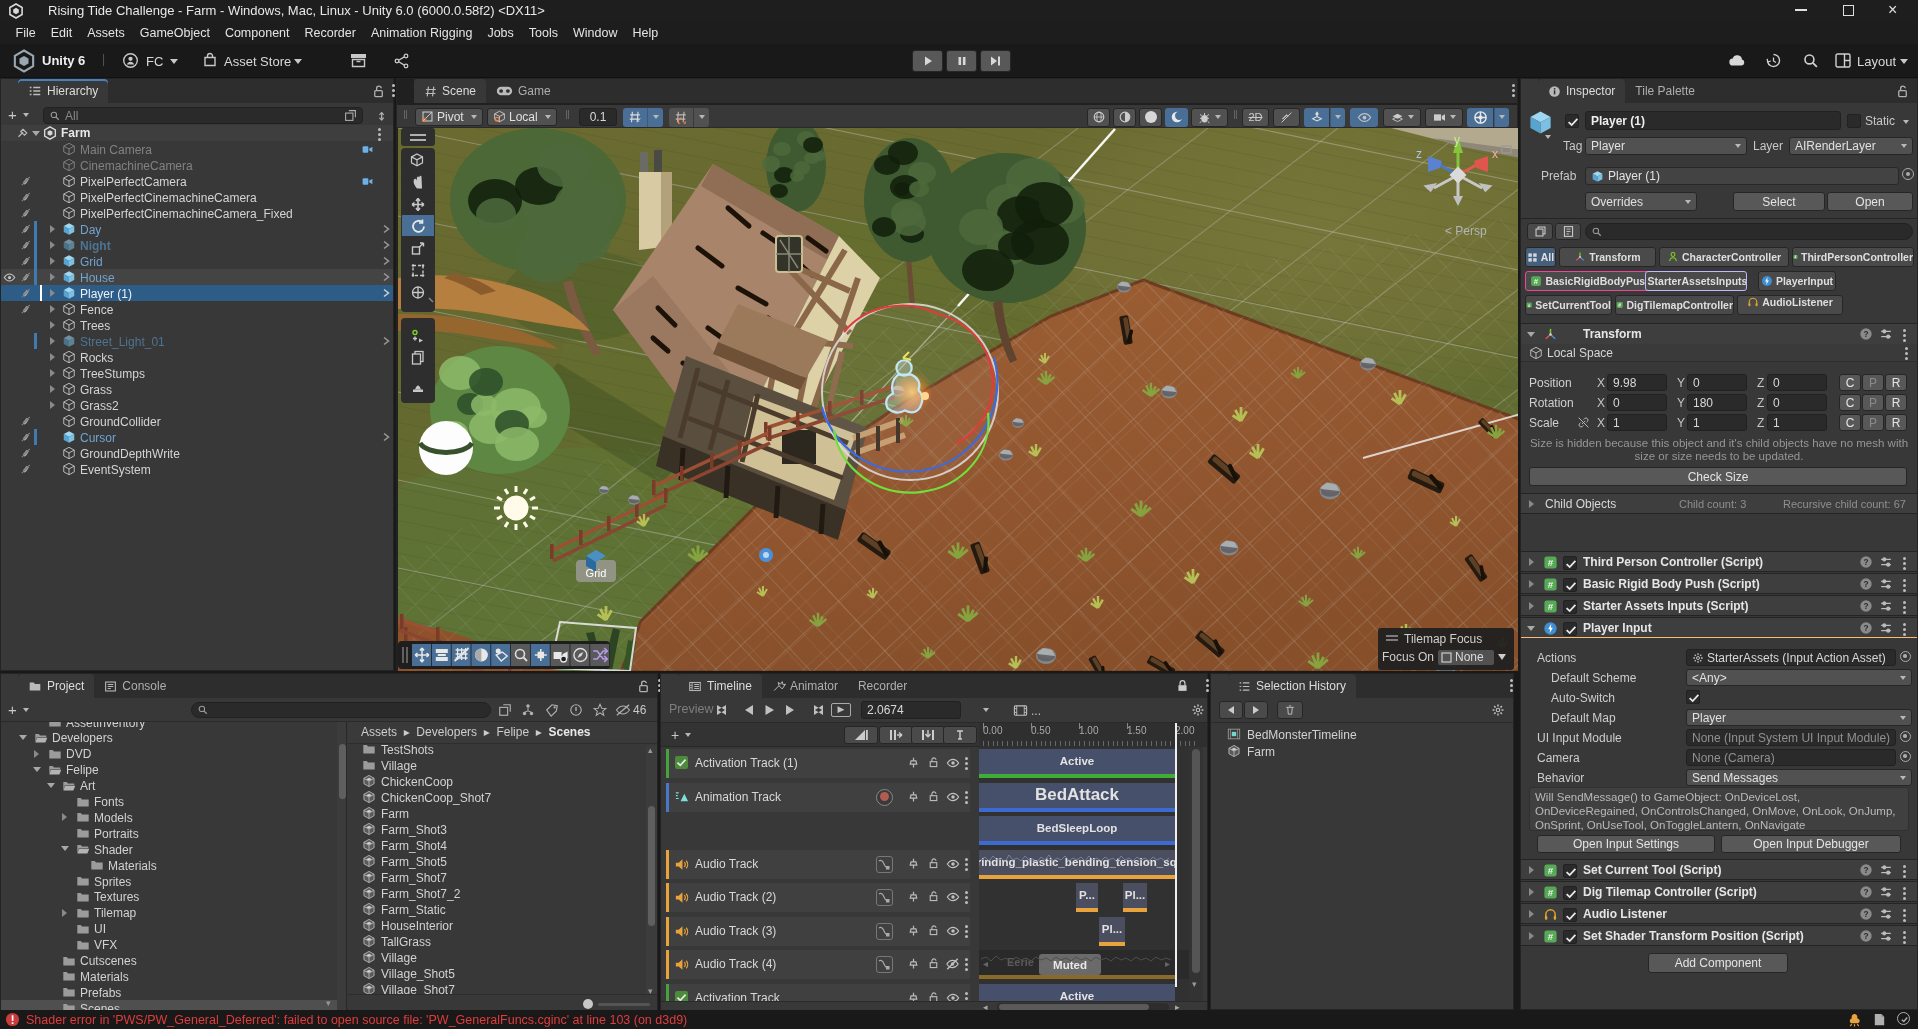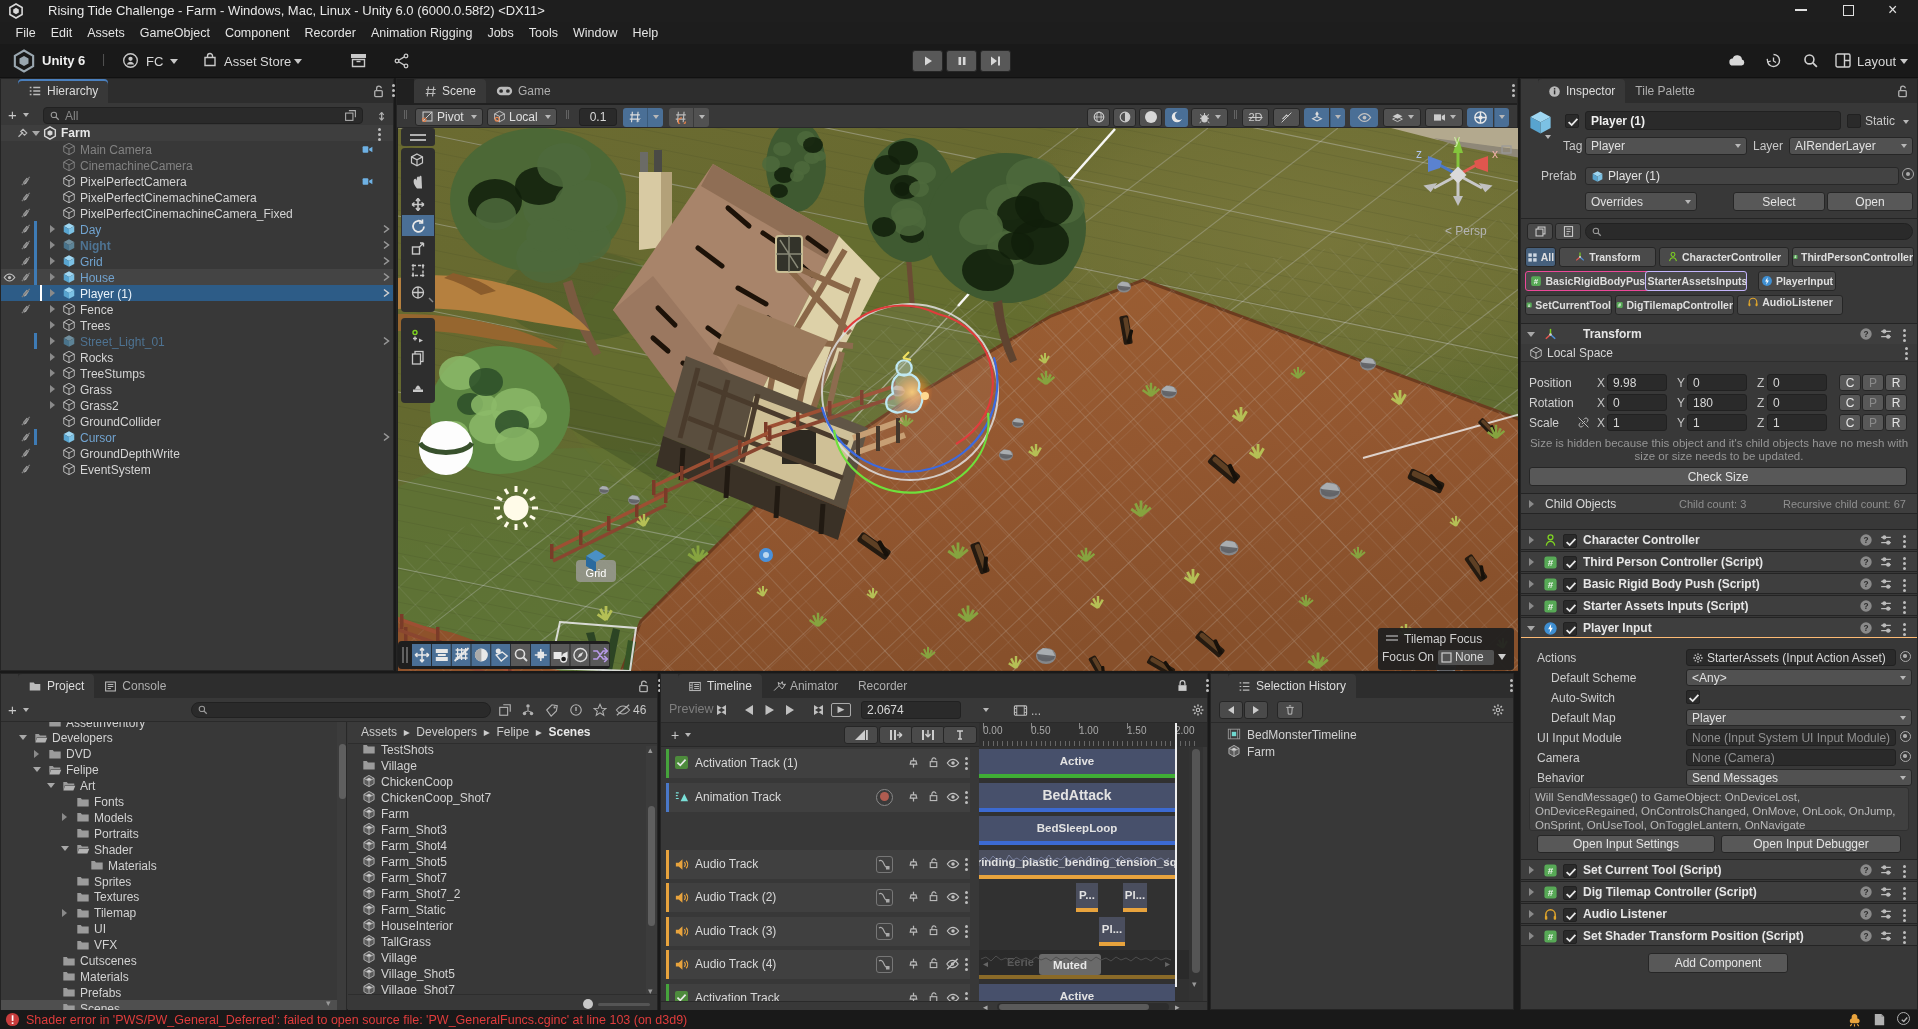--- a/index.html
+++ b/index.html
@@ -1312,41 +1312,20 @@
       <div class="btn abs" style="left:364px;top:1px;width:22px;height:17px">R</div>
 </div>
     <div class="abs" style="left:0;top:358px;width:396px;text-align:center;color:#969696;font-size:11.5px;line-height:13px">Size is hidden because this object and it's child objects have no mesh with<br>size or size needs to be updated.</div>
     <div class="btn abs" style="left:8px;top:388px;width:378px;height:19px">Check Size</div>
     <div class="abs" style="left:0;top:414px;width:396px;height:21px;background:#3e3e3e;border-top:1px solid #242424;border-bottom:1px solid #242424">
 <div class="tri-r abs" style="left:8px;top:6px"></div>
 <div class="abs" style="left:24px;top:3px;color:#d8d8d8">Child Objects</div>
 <div class="abs" style="left:158px;top:4px;color:#8f8f8f;font-size:11px;white-space:nowrap">Child count: 3</div>
 <div class="abs" style="left:262px;top:4px;color:#8f8f8f;font-size:11px;white-space:nowrap">Recursive child count: 67</div>
     </div>
-    <div class="abs" style="left:0;top:450px;width:396px;height:21px;background:#3e3e3e;border-top:1px solid #242424;border-bottom:1px solid #242424">
-<div class="tri-r abs" style="left:8px;top:6px"></div>
-      <svg class="ic abs" style="left:22px;top:3px" width="15" height="15">
-        <use href="#person"></use>
-      </svg>
-<div class="abs chkbox" style="left:42px;top:3.5px"><svg width="14" height="14">
-          <use href="#chk"></use>
-        </svg></div>
-<b class="abs" style="left:62px;top:3px;color:#e6e6e6">Character Controller</b>
-<svg class="ic abs" style="left:338px;top:3px" width="14" height="14">
-        <use href="#qm"></use>
-      </svg>
-<svg class="ic abs" style="left:358px;top:3px" width="14" height="14">
-        <use href="#preset"></use>
-      </svg>
-<div class="dots abs" style="left:382px;top:5px">
-        <i></i>
-        <i></i>
-        <i></i>
-      </div>
-    </div>
     <div class="abs" style="left:0;top:472px;width:396px;height:21px;background:#3e3e3e;border-top:1px solid #242424;border-bottom:1px solid #242424">
 <div class="tri-r abs" style="left:8px;top:6px"></div>
       <svg class="ic abs" style="left:22px;top:3px" width="15" height="15">
         <use href="#scripti"></use>
       </svg>
 <div class="abs chkbox" style="left:42px;top:3.5px"><svg width="14" height="14">
           <use href="#chk"></use>
         </svg></div>
 <b class="abs" style="left:62px;top:3px;color:#e6e6e6">Third Person Controller (Script)</b>
 <svg class="ic abs" style="left:338px;top:3px" width="14" height="14">
@@ -2159,21 +2138,21 @@
           <i></i>
           <i></i>
           <i></i>
         </div>
       </div>
       <div class="abs" style="left:318px;top:2px;width:196px;height:29px;background:#47506b;overflow:hidden">
         <div class="abs" style="left:0;top:0;width:196px;height:24px;display:flex;align-items:center;justify-content:center;color:#e2e2e2;font-size:11.5px;font-weight:bold;white-space:nowrap">Active</div>
         <div class="abs" style="left:0;top:25px;width:196px;height:4px;background:#3fae35"></div>
       </div>
       <div class="abs" style="left:318px;top:35.5px;width:196px;height:29px;background:#47506b;overflow:hidden">
-        <div class="abs" style="left:0;top:0;width:196px;height:24px;display:flex;align-items:center;justify-content:center;color:#e2e2e2;font-size:14px;font-weight:bold;white-space:nowrap">BedAttack</div>
+        <div class="abs" style="left:0;top:0;width:196px;height:24px;display:flex;align-items:center;justify-content:center;color:#e2e2e2;font-size:17px;font-weight:bold;white-space:nowrap">BedAttack</div>
         <div class="abs" style="left:0;top:25px;width:196px;height:4px;background:#3c6ad1"></div>
       </div>
       <div class="abs" style="left:318px;top:69px;width:196px;height:29px;background:#47506b;overflow:hidden">
         <div class="abs" style="left:0;top:0;width:196px;height:24px;display:flex;align-items:center;justify-content:center;color:#e2e2e2;font-size:11.5px;font-weight:bold;white-space:nowrap">BedSleepLoop</div>
         <div class="abs" style="left:0;top:25px;width:196px;height:4px;background:#3c6ad1"></div>
       </div>
       <div class="abs" style="left:318px;top:102.5px;width:196px;height:29px;background:#4a4e5e;overflow:hidden">
         <div class="abs" style="left:0;top:0;width:196px;height:24px;display:flex;align-items:center;justify-content:center;color:#e2e2e2;font-size:11.5px;font-weight:bold;white-space:nowrap">Grinding_plastic_bending_tension_sq...</div>
         <svg class="abs" style="left:2px;top:2px" width="190" height="12" viewBox="0 0 190 12">
           <path d="M0 8 L4 5 8 9 12 4 16 8 20 6 24 10 28 3 32 8 36 6 40 9 44 4 48 8 52 7 56 10 60 5 64 8 68 3 72 9 76 6 80 8 84 4 88 9 92 6 96 8 100 5 104 9 108 4 112 8 116 6 120 9 124 5 128 8 132 6 136 10 140 4 144 8 148 6 152 9 156 5 160 8 164 6 168 9 172 5 176 8 180 6 184 9 188 6" stroke="#8a93b5" stroke-width="1" fill="none" opacity=".7"></path>

